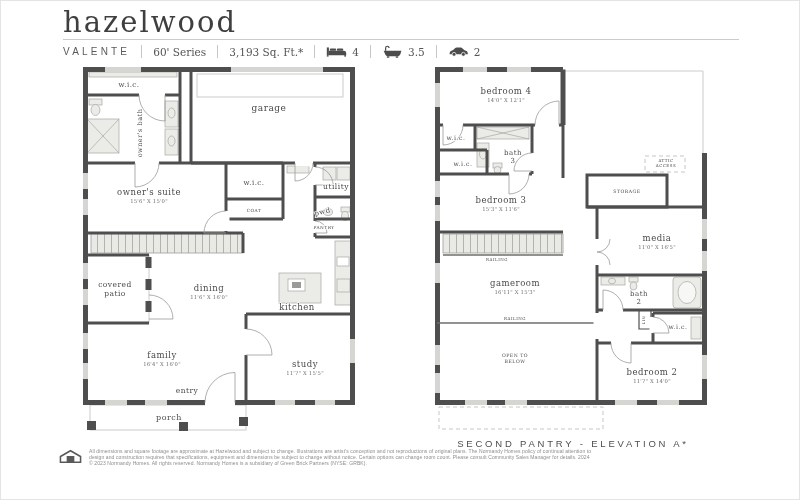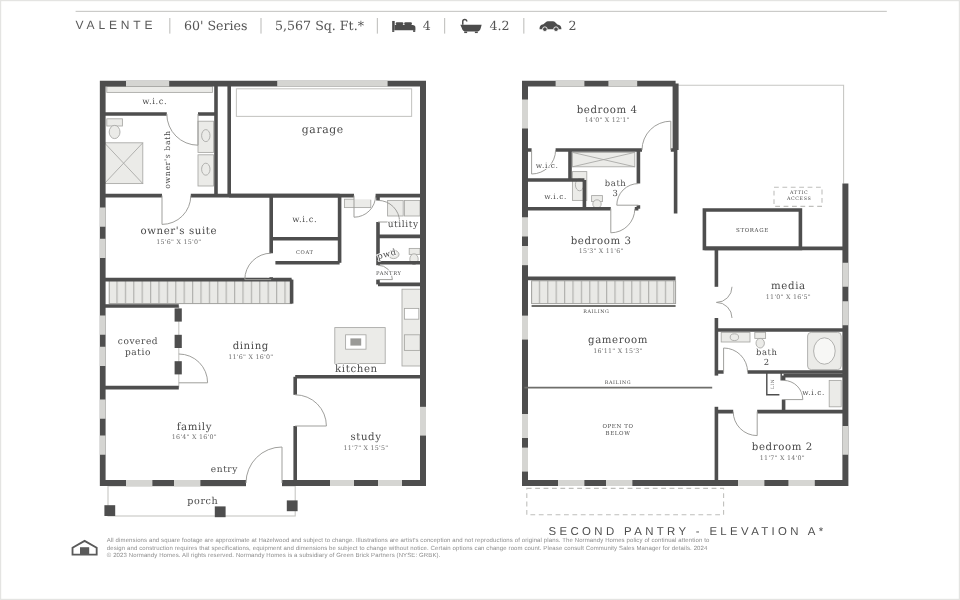--- a/index.html
+++ b/index.html
@@ -57,46 +57,47 @@
       <circle cx="7.5" cy="11.5" r="2.4" fill="currentColor" stroke="#fff" stroke-width="0.9"></circle>
       <circle cx="19" cy="11.5" r="2.4" fill="currentColor" stroke="#fff" stroke-width="0.9"></circle>
     </symbol>
     <symbol id="icon-house" viewBox="0 0 24 15">
       <path d="M1.5,13.5 V7.5 L12,1.5 L22.5,7.5 V13.5 Z" fill="none" stroke="currentColor" stroke-width="1.6"></path>
       <rect x="8" y="7" width="8" height="6.5" fill="currentColor"></rect>
     </symbol>
   </svg>
 
   <div id="hdr">
+    <h1 class="title">hazelwood</h1>
     <hr class="rule">
     <div class="specs" id="specs">
         <span class="spec-item caps">
           <span>VALENTE</span>
         </span>
         <span class="sep"></span>
         <span class="spec-item">
           <span>60' Series</span>
         </span>
         <span class="sep"></span>
         <span class="spec-item">
-          <span>5,567 Sq. Ft.*</span>
+          <span>3,193 Sq. Ft.*</span>
         </span>
         <span class="sep"></span>
         <span class="spec-item">
           <svg class="spec-icon" viewBox="0 0 26 16">
             <use href="#icon-bed"></use>
           </svg>
           <span>4</span>
         </span>
         <span class="sep"></span>
         <span class="spec-item">
           <svg class="spec-icon" viewBox="0 0 26 16">
             <use href="#icon-bath"></use>
           </svg>
-          <span>4.2</span>
+          <span>3.5</span>
         </span>
         <span class="sep"></span>
         <span class="spec-item">
           <svg class="spec-icon" viewBox="0 0 26 16">
             <use href="#icon-car"></use>
           </svg>
           <span>2</span>
         </span>
       </div>
   </div>

